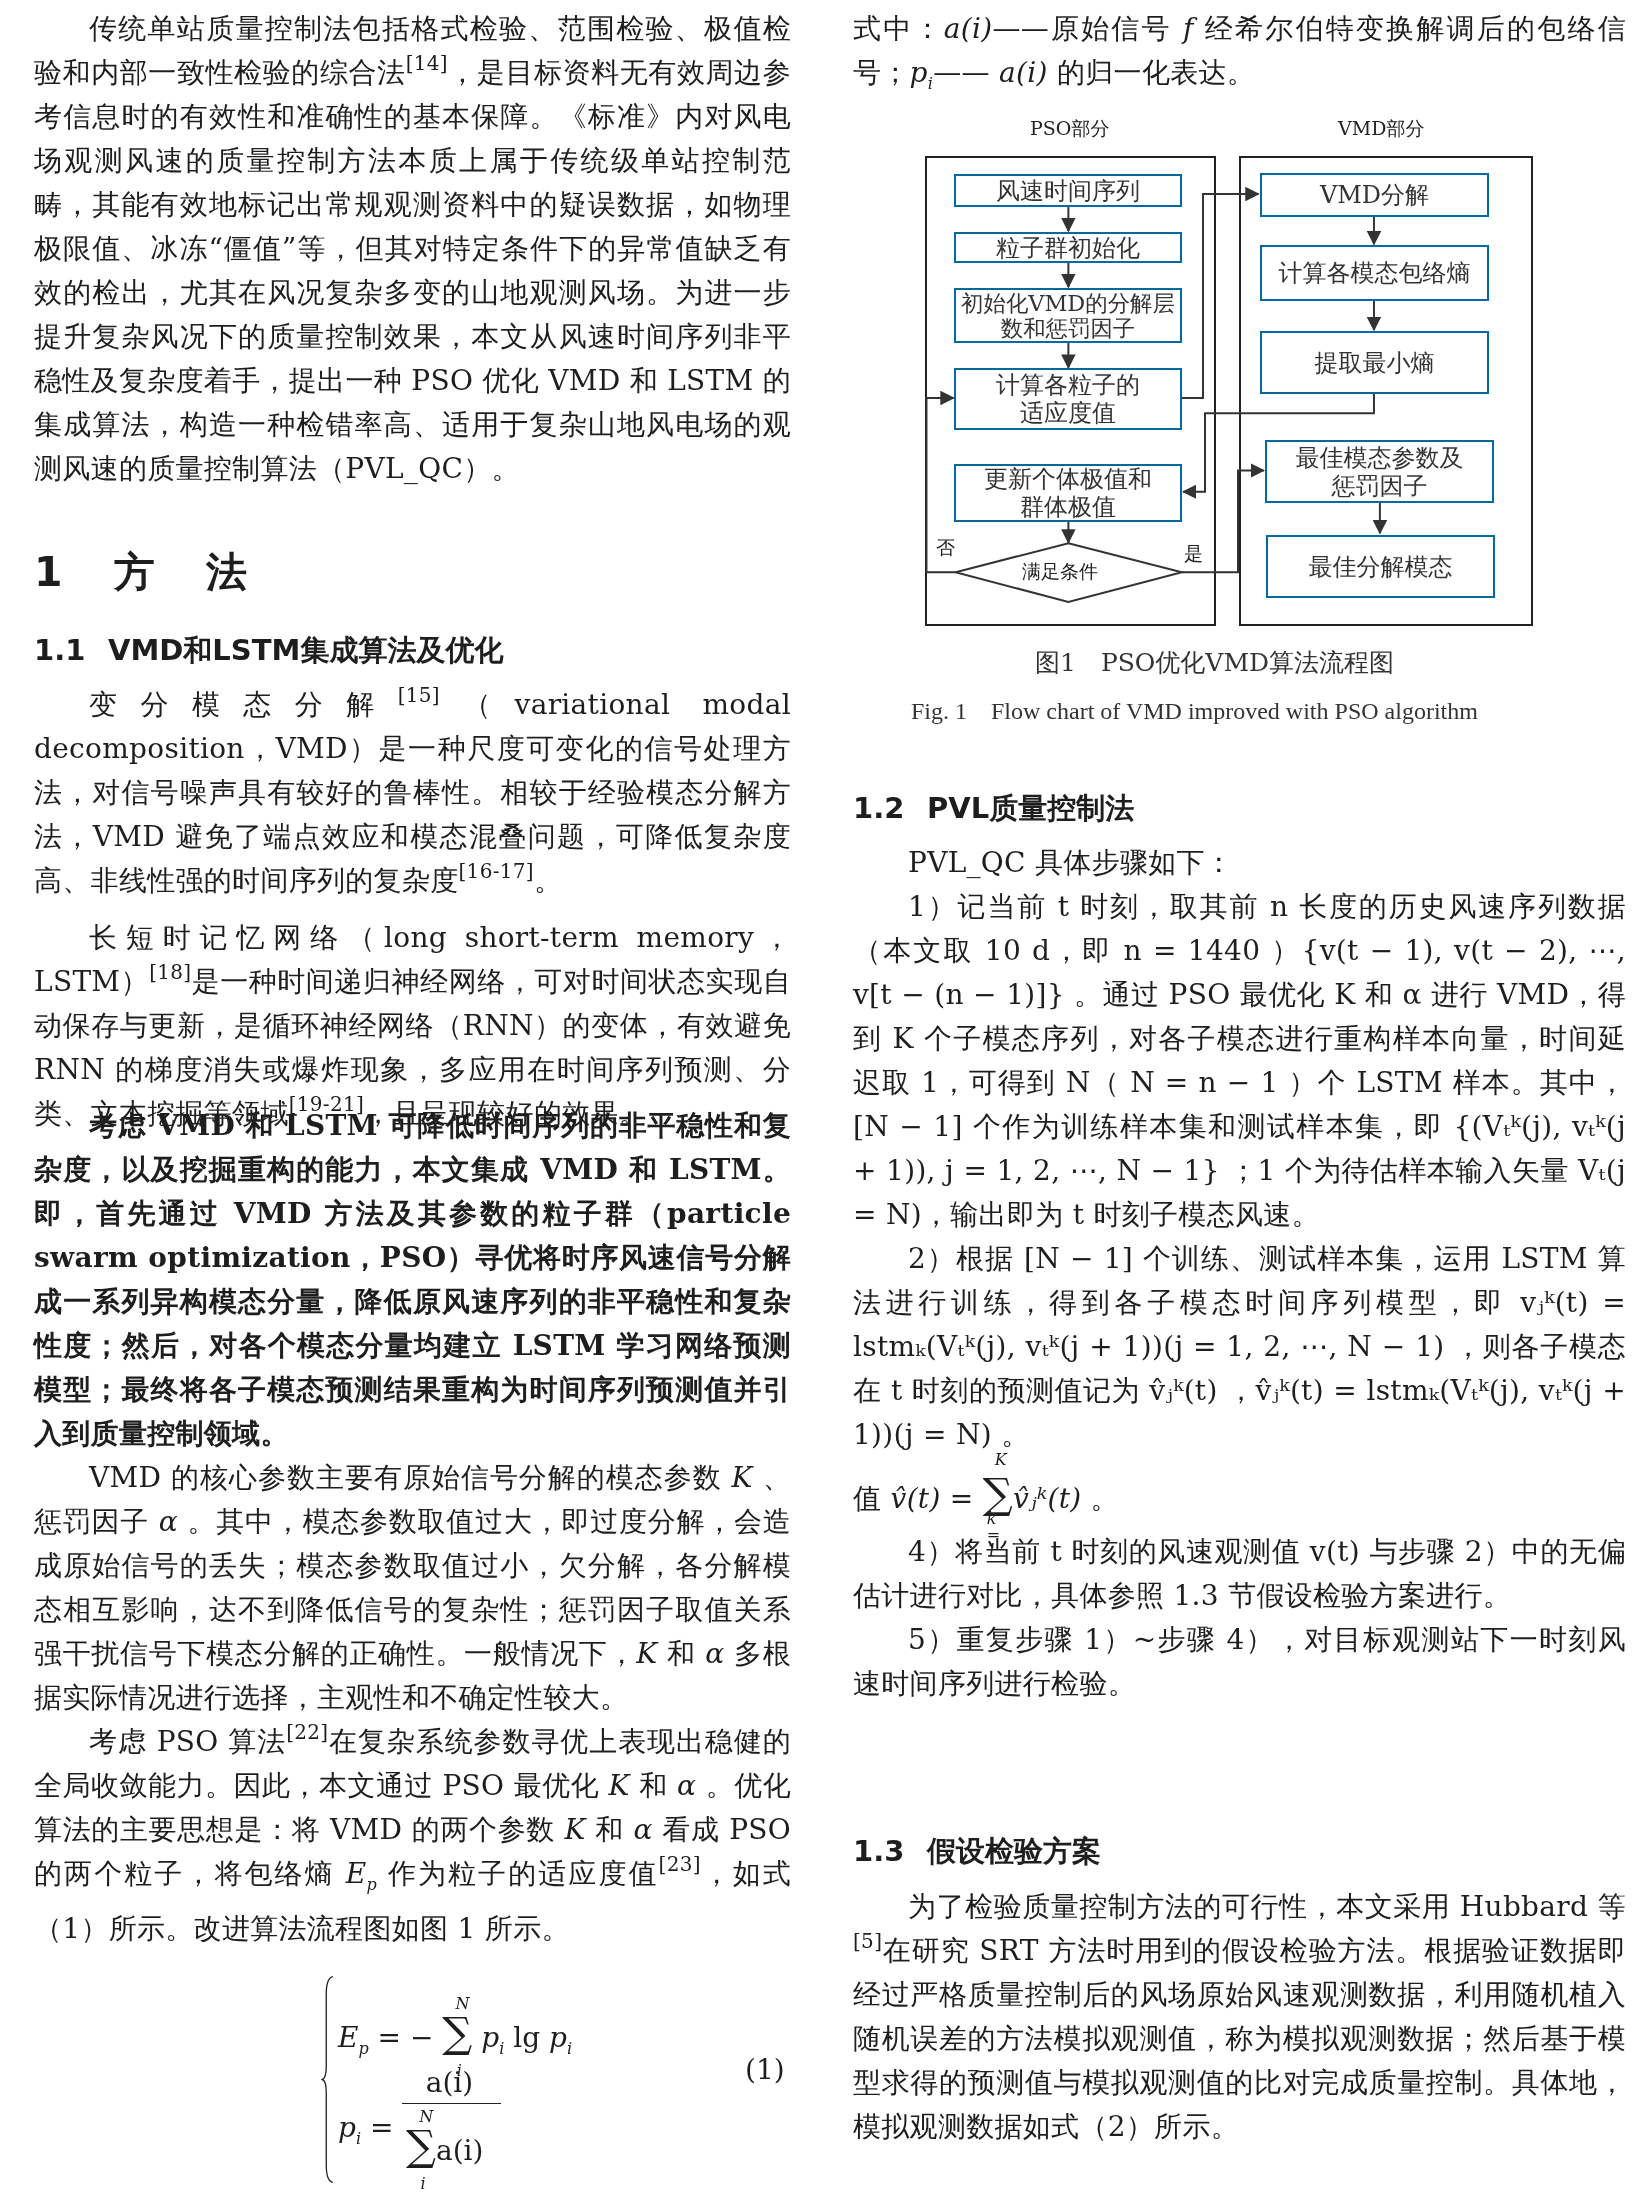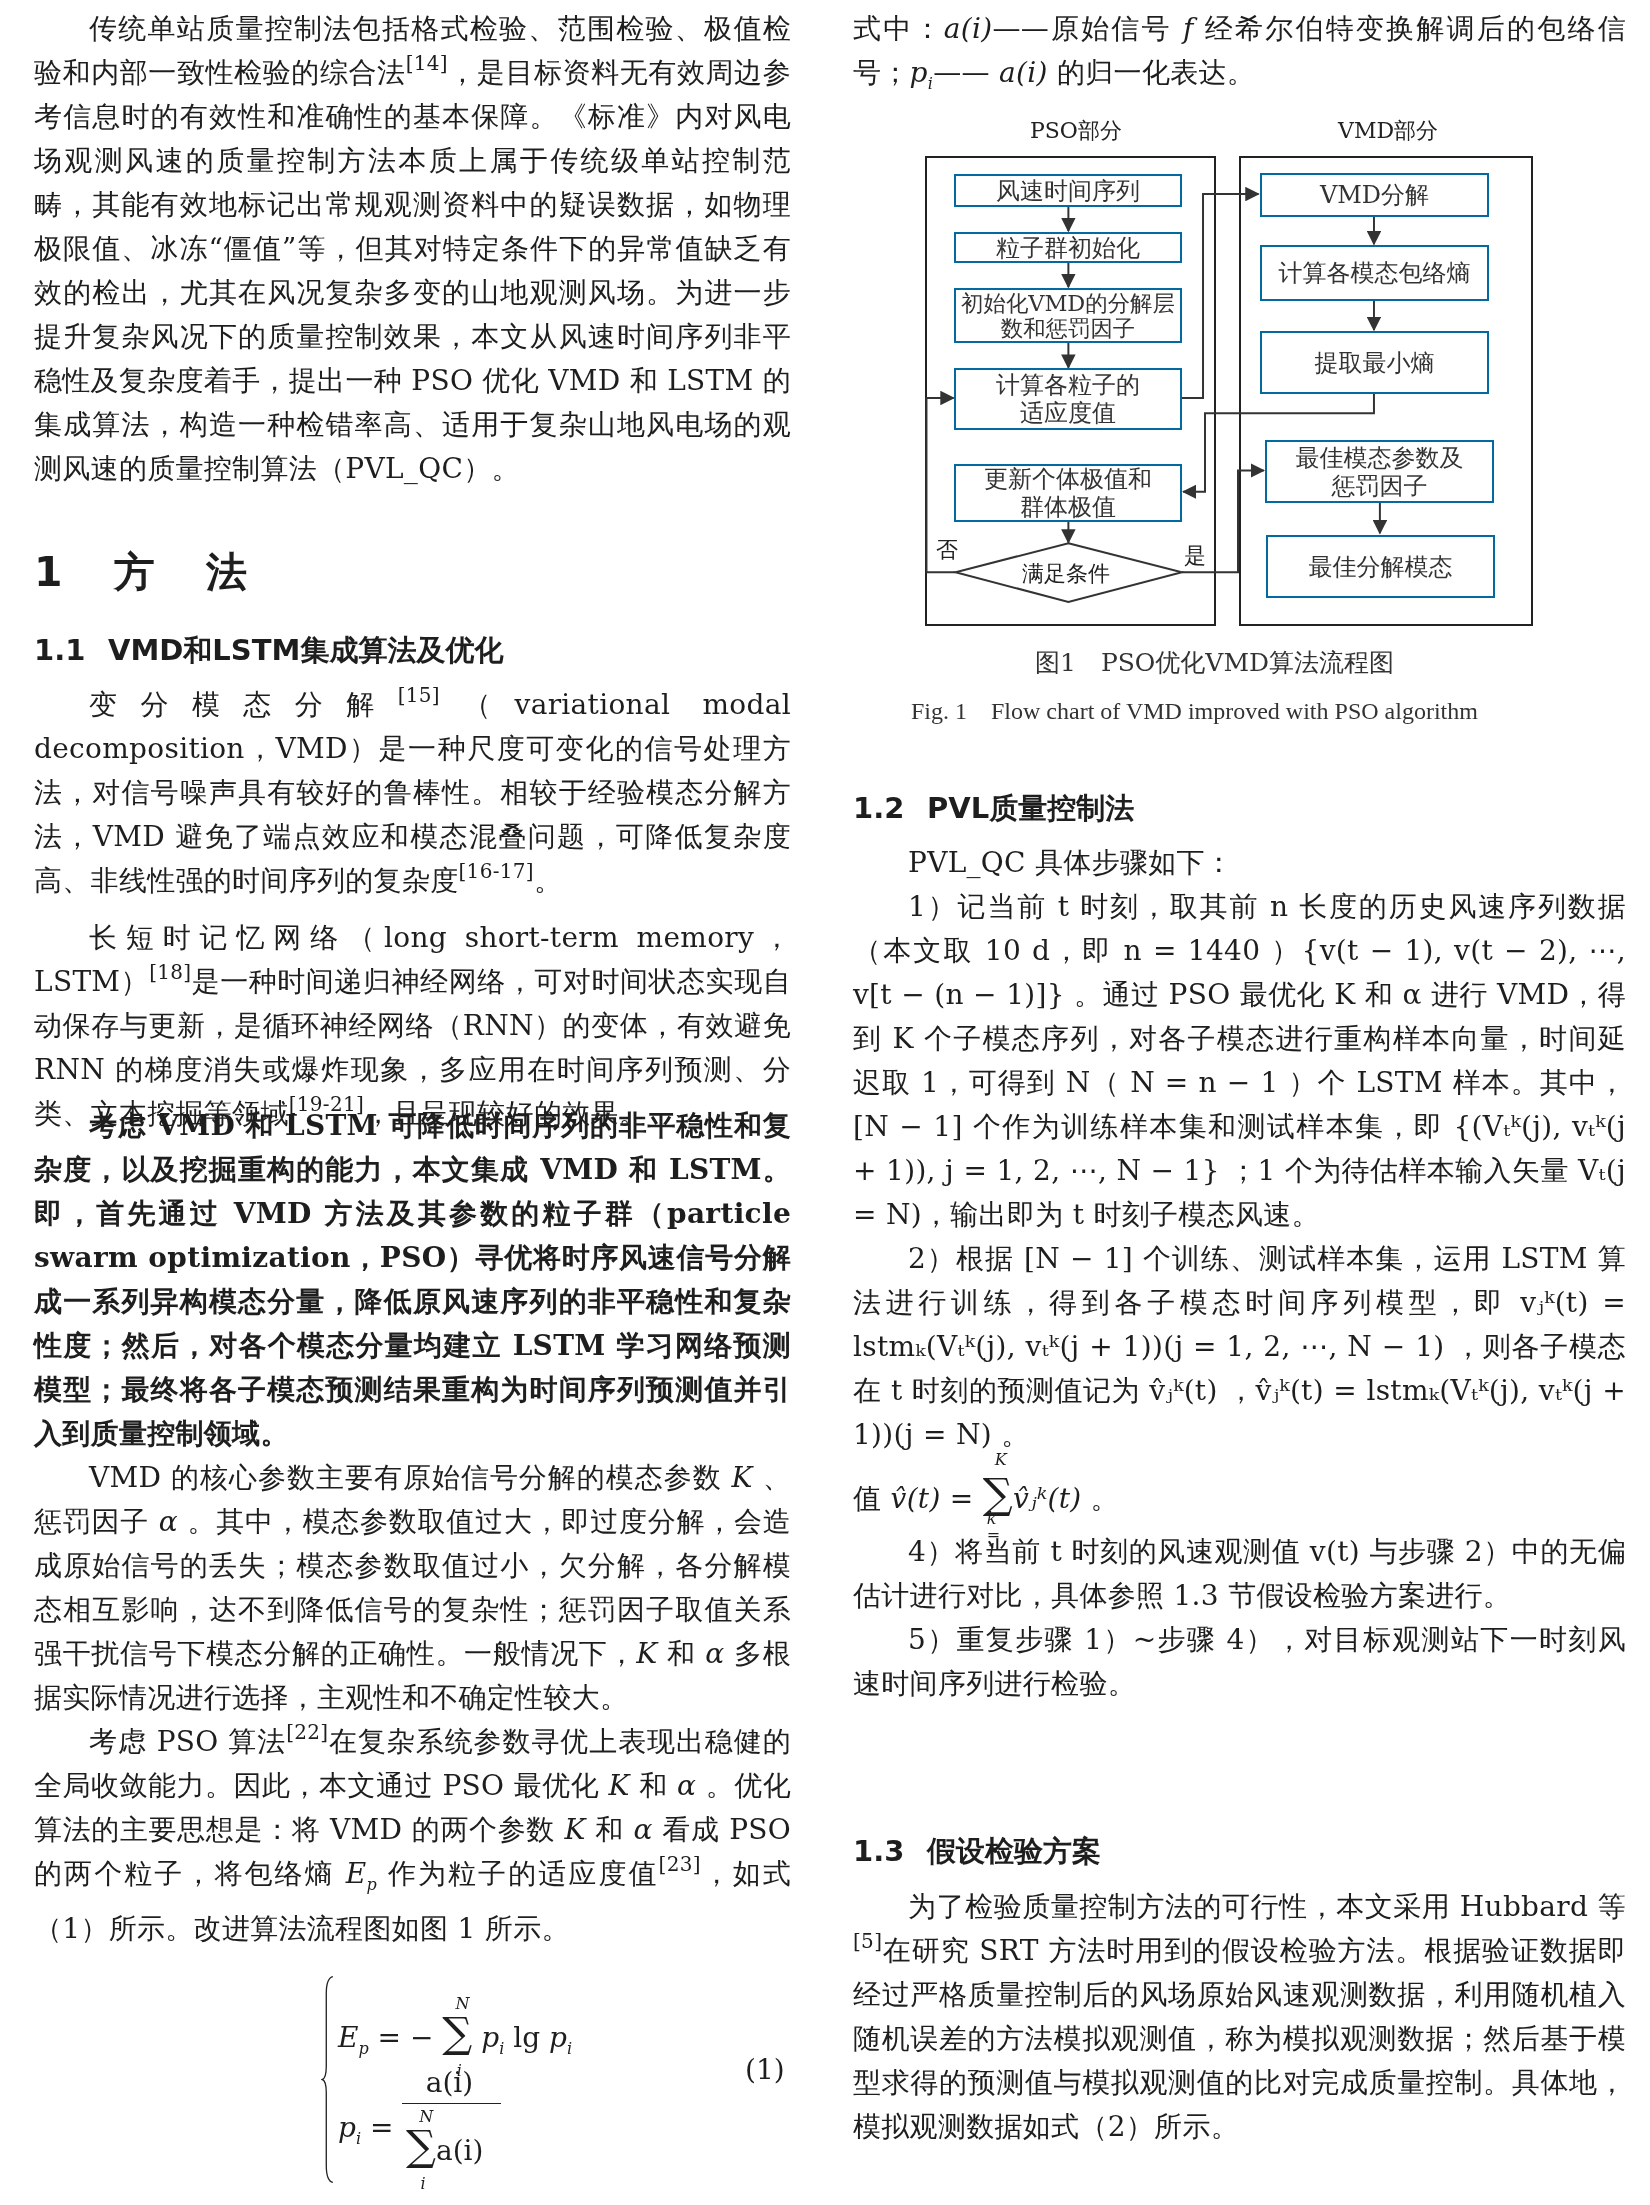--- a/index.html
+++ b/index.html
@@ -19,21 +19,21 @@
   .brace { position: absolute; left: 0; top: 0; width: 13.2px; height: 211px; }
   .eq-line { position: absolute; font-size: 28px; white-space: nowrap; }
   .sigma { font-size: 42px; }
   .small { font-size: 16px; }
   
   .fig { position: absolute; left: 0; top: 0; width: 1651px; height: 726px; pointer-events: none; }
   .fig * { pointer-events: auto; }
   .fc-box { position: absolute; border: 2px solid #0369a1; background: #fff; box-sizing: border-box;
             display: flex; align-items: center; justify-content: center; text-align: center;
             font-family: "DejaVu Serif", serif; font-size: 24px; line-height: 28px; color: #333; }
-  .fc-label { position: absolute; font-family: "DejaVu Serif", serif; font-size: 22px; color: #222; }
+  .fc-label { position: absolute; font-family: "DejaVu Serif", serif; font-size: 19px; color: #222; }
   .caption-cn { position: absolute; font-size: 25px; color: #333; }
   .caption-en { position: absolute; font-size: 24px; color: #333; font-family: "Liberation Serif", serif; }
 </style>
 </head>
 <body>
 
 <div class="blk" style="left:34px; top:6.6px; width:757px;">
   <p class="p indent">
     <span>传统单站质量控制法包括格式检验、范围检验、极值检验和内部一致性检验的综合法</span><sup class="ref">[14]</sup><span>，是目标资料无有效周边参考信息时的有效性和准确性的基本保障。《标准》内对风电场观测风速的质量控制方法本质上属于传统级单站控制范畴，其能有效地标记出常规观测资料中的疑误数据，如物理极限值、冰冻“僵值”等，但其对特定条件下的异常值缺乏有效的检出，尤其在风况复杂多变的山地观测风场。为进一步提升复杂风况下的质量控制效果，本文从风速时间序列非平稳性及复杂度着手，提出一种 PSO 优化 VMD 和 LSTM 的集成算法，构造一种检错率高、适用于复杂山地风电场的观测风速的质量控制算法（PVL_QC）。</span>
   </p>

